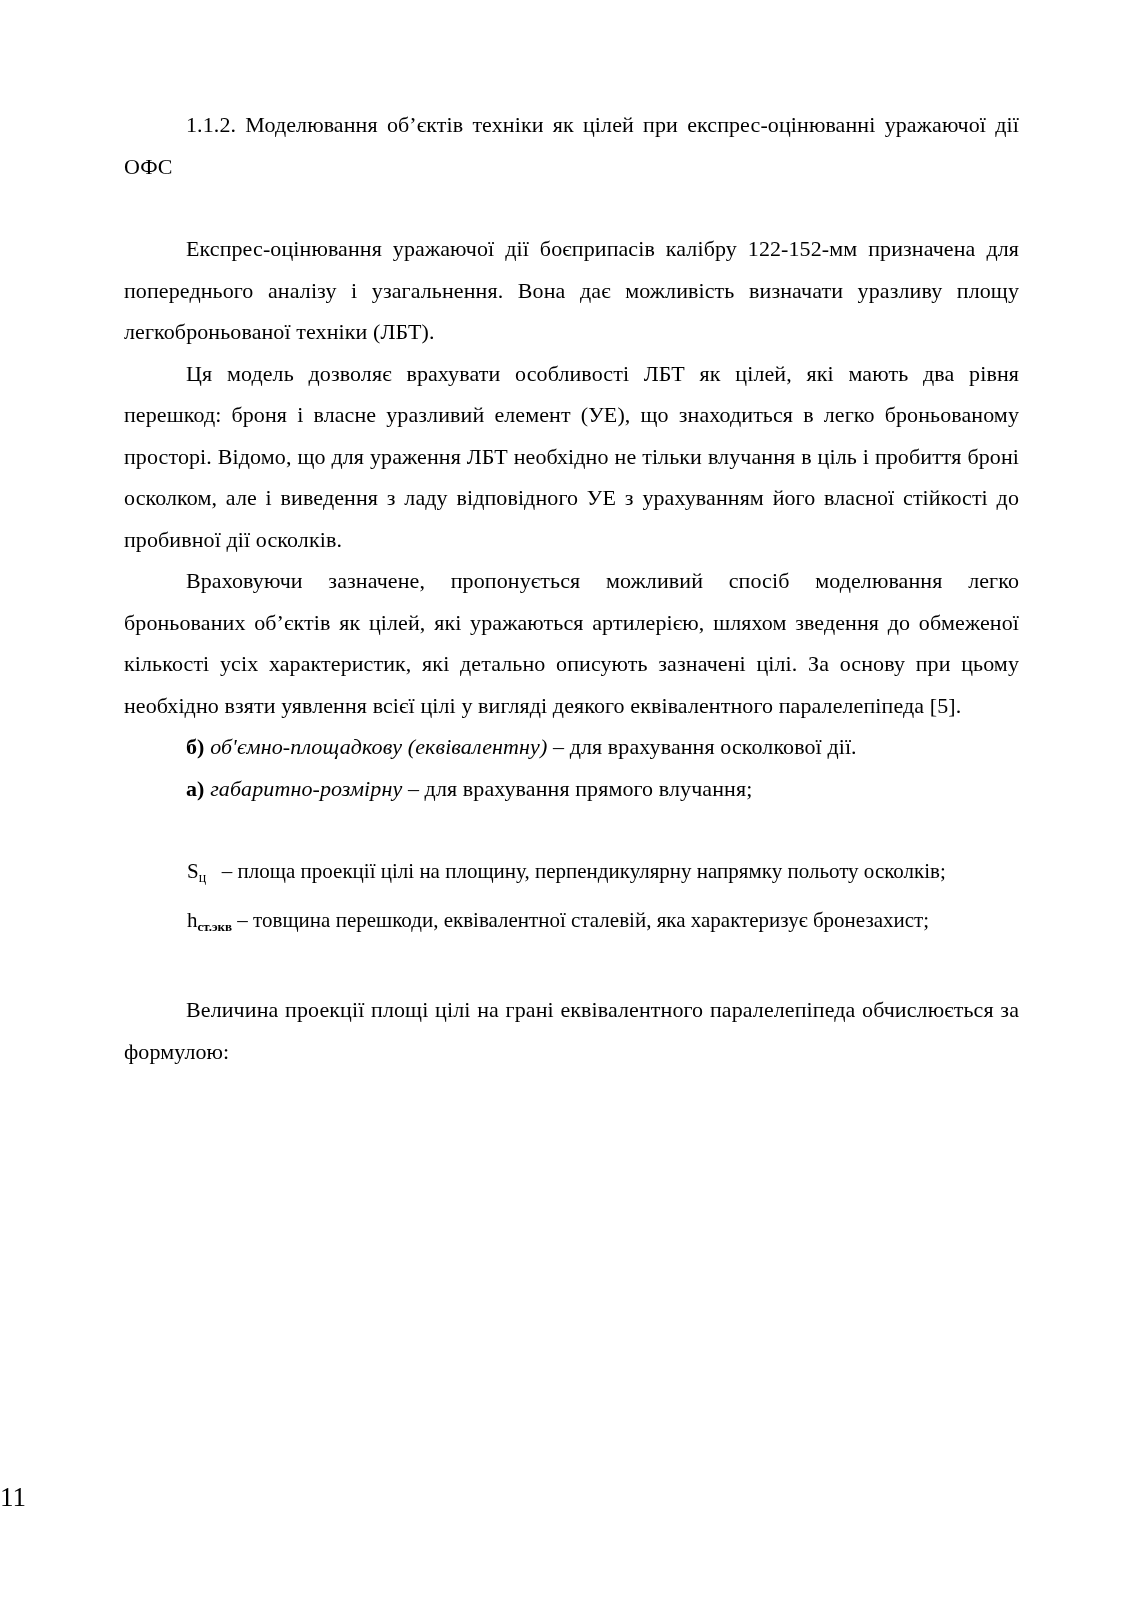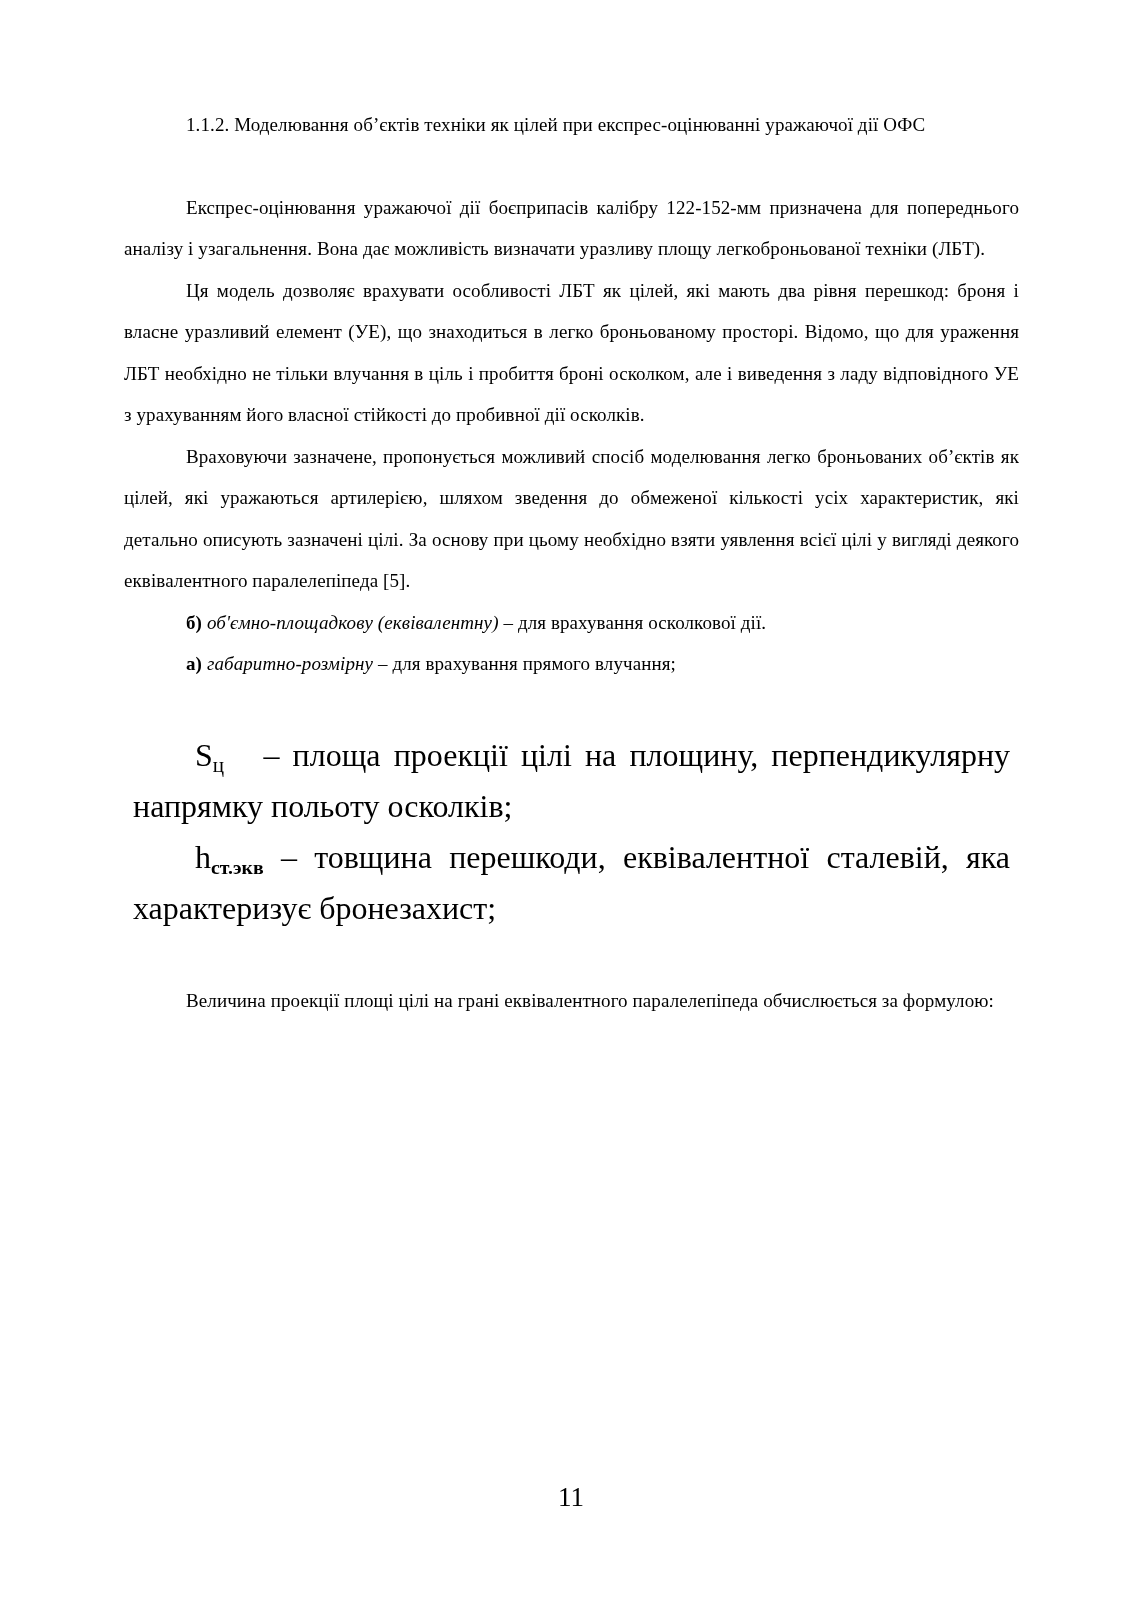--- a/index.html
+++ b/index.html
@@ -21,21 +21,21 @@
     box-sizing: border-box;
   }
   .content {
     position: absolute;
     left: 124px;
     top: 104px;
     width: 895px;
   }
   p.para {
     margin: 0;
-    font-size: 19px;
+    font-size: 22px;
     line-height: 41.5px;
     text-align: justify;
     text-indent: 62px;
     hyphens: none;
     letter-spacing: 0.1px;
   }
   .heading { text-indent: 62px; }
 
   
   .gap-lg { height: 41px; }
@@ -59,33 +59,32 @@
     letter-spacing: 0;
   }
   .sub-i {
     font-size: 0.66em;
     vertical-align: -0.30em;
     font-style: italic;
   }
 
   
   .defline {
-    margin: 9px;
-    font-size: 32px;
+    margin: 1px;
+    font-size: 21px;
     line-height: 41.5px;
     text-align: justify;
     text-indent: 62px;
   }
 
   .pagenum {
     position: absolute;
     left: 0;
     right: 0;
     top: 1482px;
-    text-align: center;
     font-size: 27px;
   }
 </style>
 </head>
 <body>
 
 <div class="page">
   <div class="content">
 
     <p class="para heading">1.1.2. Моделювання об’єктів техніки як цілей при експрес-оцінюванні уражаючої дії ОФС</p>

